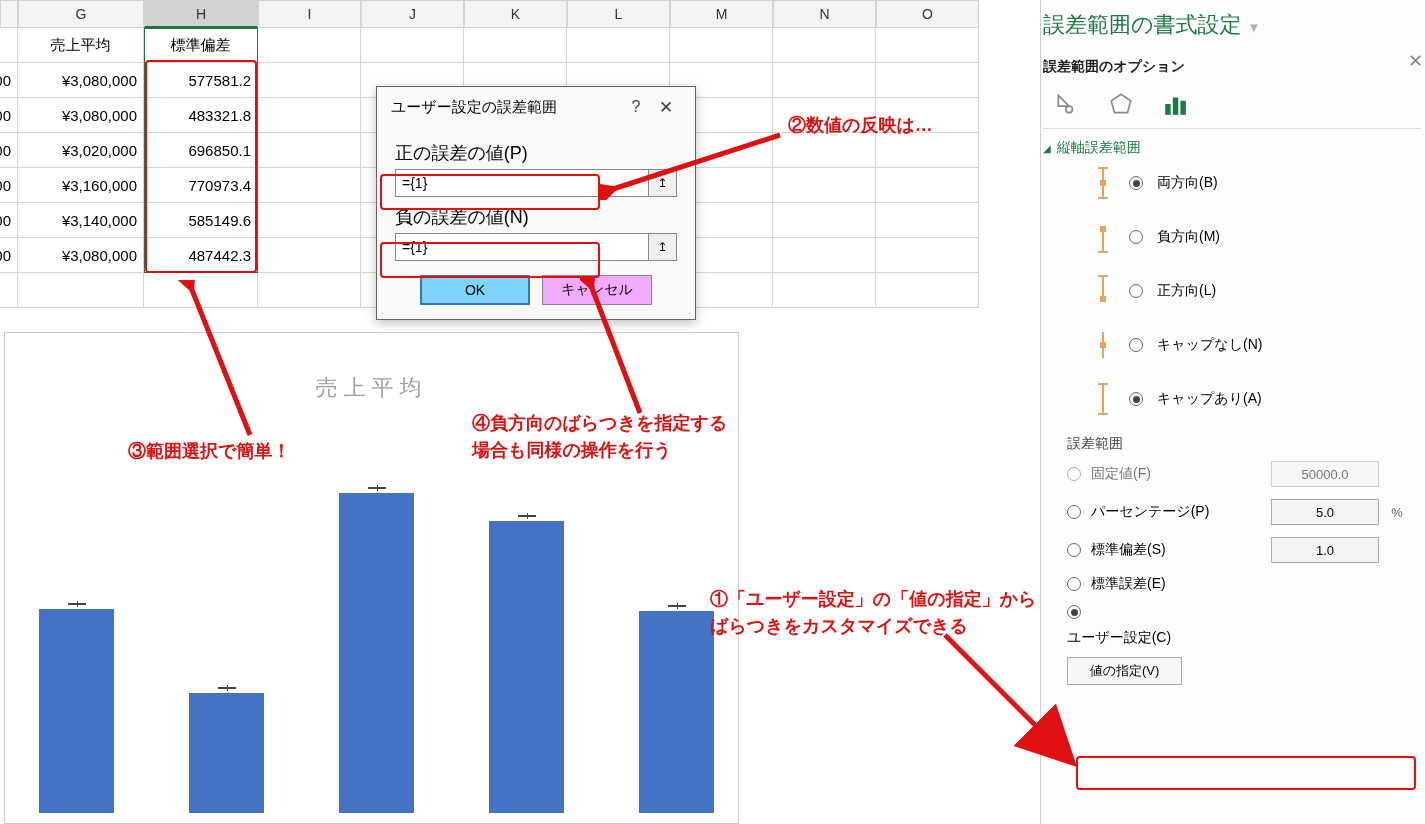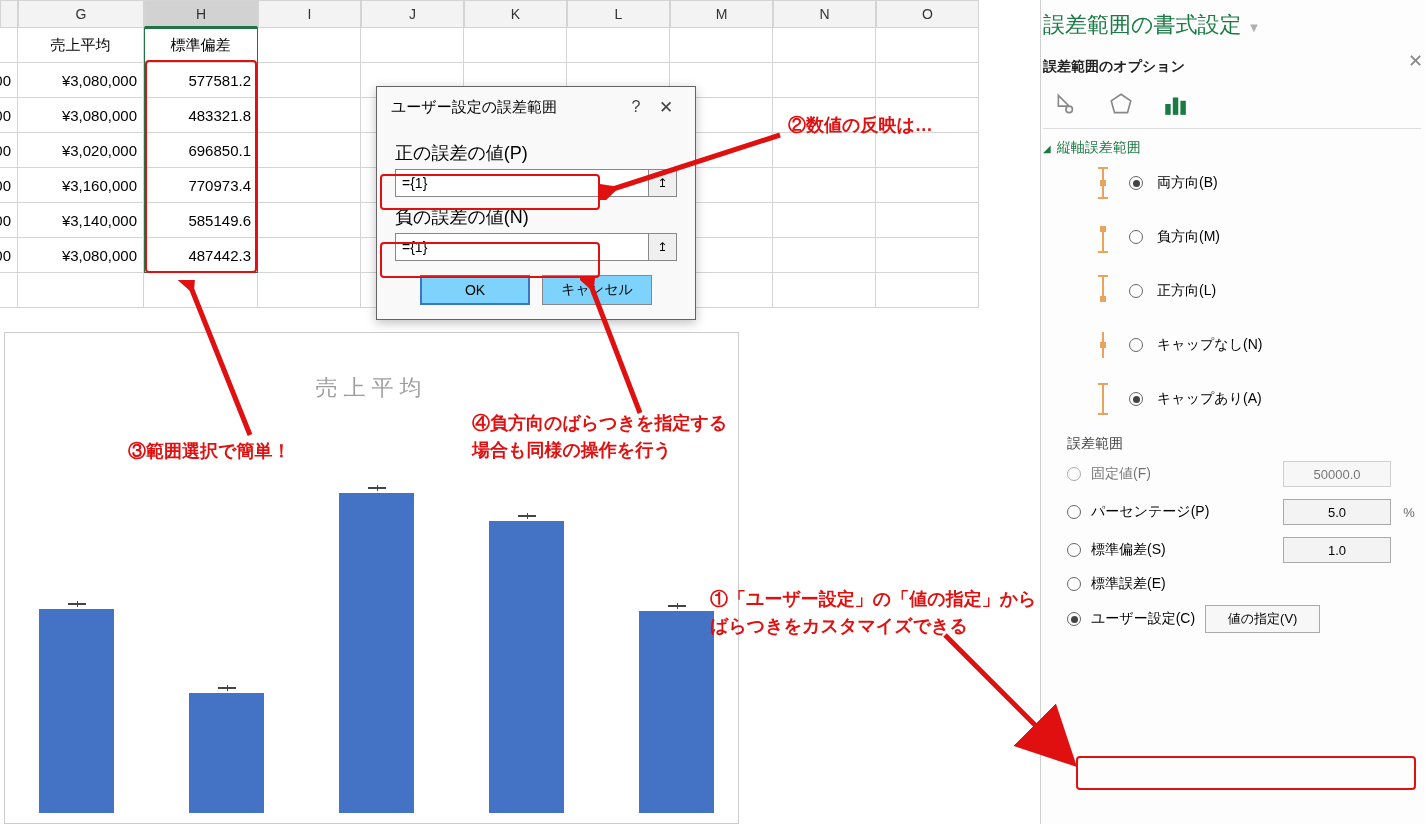--- a/index.html
+++ b/index.html
@@ -37,47 +37,47 @@
 .dlg-title { display: flex; align-items: center; height: 40px; padding: 0 14px; font-size: 15px; }
 .dlg-title .spacer { flex: 1; }
 .dlg-help { width: 30px; text-align: center; font-size: 16px; color: #444; }
 .dlg-close { width: 30px; text-align: center; font-size: 17px; color: #444; }
 .dlg-body { padding: 6px 18px 14px; }
 .dlg-label { font-size: 18px; margin: 8px 0 4px; }
 .dlg-field { display: flex; }
 .dlg-input { flex: 1; height: 28px; border: 1px solid #888; background: #fff; padding: 0 6px; font-size: 14px; }
 .dlg-refbtn { width: 28px; height: 28px; border: 1px solid #888; border-left: none; background: #efefef; display: flex; align-items: center; justify-content: center; font-size: 12px; }
 .dlg-actions { display: flex; justify-content: center; gap: 12px; margin-top: 14px; }
-.dlg-btn { width: 110px; height: 30px; border: 1px solid #888; background: #7dd3fc; font-size: 14px; }
+.dlg-btn { width: 110px; height: 30px; border: 1px solid #888; background: #f0abfc; font-size: 14px; }
 .dlg-btn.primary { border: 2px solid #3a77c3; background: #7dd3fc; }
 
 
 .panel { position: absolute; right: 0; top: 0; width: 385px; height: 824px; background: #fdfdfd; border-left: 1px solid #d0d0d0; padding: 10px 4px 0 2px; }
 .panel-close-x { position: absolute; right: 2px; top: 50px; font-size: 18px; color: #888; }
 .panel-title { font-size: 22px; color: #1a7a44; font-weight: normal; }
 .panel-title-caret { color: #b0b0b0; margin-left: 6px; font-size: 13px; }
 .panel-sub { margin-top: 18px; font-size: 14px; color: #222; font-weight: bold; }
 .panel-tabs { display: flex; gap: 26px; margin: 14px 0 10px 10px; align-items: flex-end; }
 .tab-ic { width: 28px; height: 28px; display: flex; align-items: center; justify-content: center; }
 .tab-ic svg { width: 26px; height: 26px; }
 .panel-hr { border: none; border-top: 1px solid #ddd; margin: 8px 0; }
 .section-title { display: flex; align-items: center; gap: 6px; color: #1a7a44; font-size: 14px; margin: 10px 0 8px; }
 .section-title .tri { font-size: 10px; }
 .group-label { margin: 10px 0 8px 24px; font-size: 14px; color: #444; }
 .opt-row { display: flex; align-items: center; gap: 14px; margin: 0 0 18px 48px; }
 .opt-icon { width: 24px; height: 36px; display: flex; align-items: center; justify-content: center; }
 .radio { width: 14px; height: 14px; border-radius: 50%; border: 1px solid #666; display: inline-flex; align-items: center; justify-content: center; }
 .radio.checked::after { content: ""; width: 7px; height: 7px; border-radius: 50%; background: #444; }
 .opt-label { font-size: 14px; }
-.val-row { display: flex; align-items: center; gap: 10px; margin: 0 4px 12px 24px; }
+.val-row { display: flex; align-items: center; gap: 10px; margin: 0 16px 12px 24px; }
 .val-row .radio { flex-shrink: 0; }
 .val-row .opt-label { flex: 1; }
 .val-input { width: 108px; height: 26px; border: 1px solid #aaa; background: #f3f3f3; text-align: center; padding: 0 6px; font-size: 13px; }
 .val-pct { width: 16px; text-align: center; color: #666; }
-.user-row { display: flex; align-items: center; gap: 10px; margin: 0 0 0 24px; }
+.user-row { display: flex; align-items: flex-start; gap: 10px; margin: 0 0 0 24px; flex-direction: column; }
 .user-btn { width: 115px; height: 28px; border: 1px solid #aaa; background: #f7f7f7; font-size: 13px; }
 #redbox-pos { left: 380px; top: 174px; width: 220px; height: 36px; }
 #redbox-neg { left: 380px; top: 242px; width: 220px; height: 36px; }
 #redbox-user { left: 1076px; top: 756px; width: 340px; height: 34px; }
 
 
 .ann { position: absolute; color: #e01010; font-size: 18px; font-weight: bold; line-height: 1.5; pointer-events: none; }
 .arrow { position: absolute; pointer-events: none; }
 </style>
 </head>

